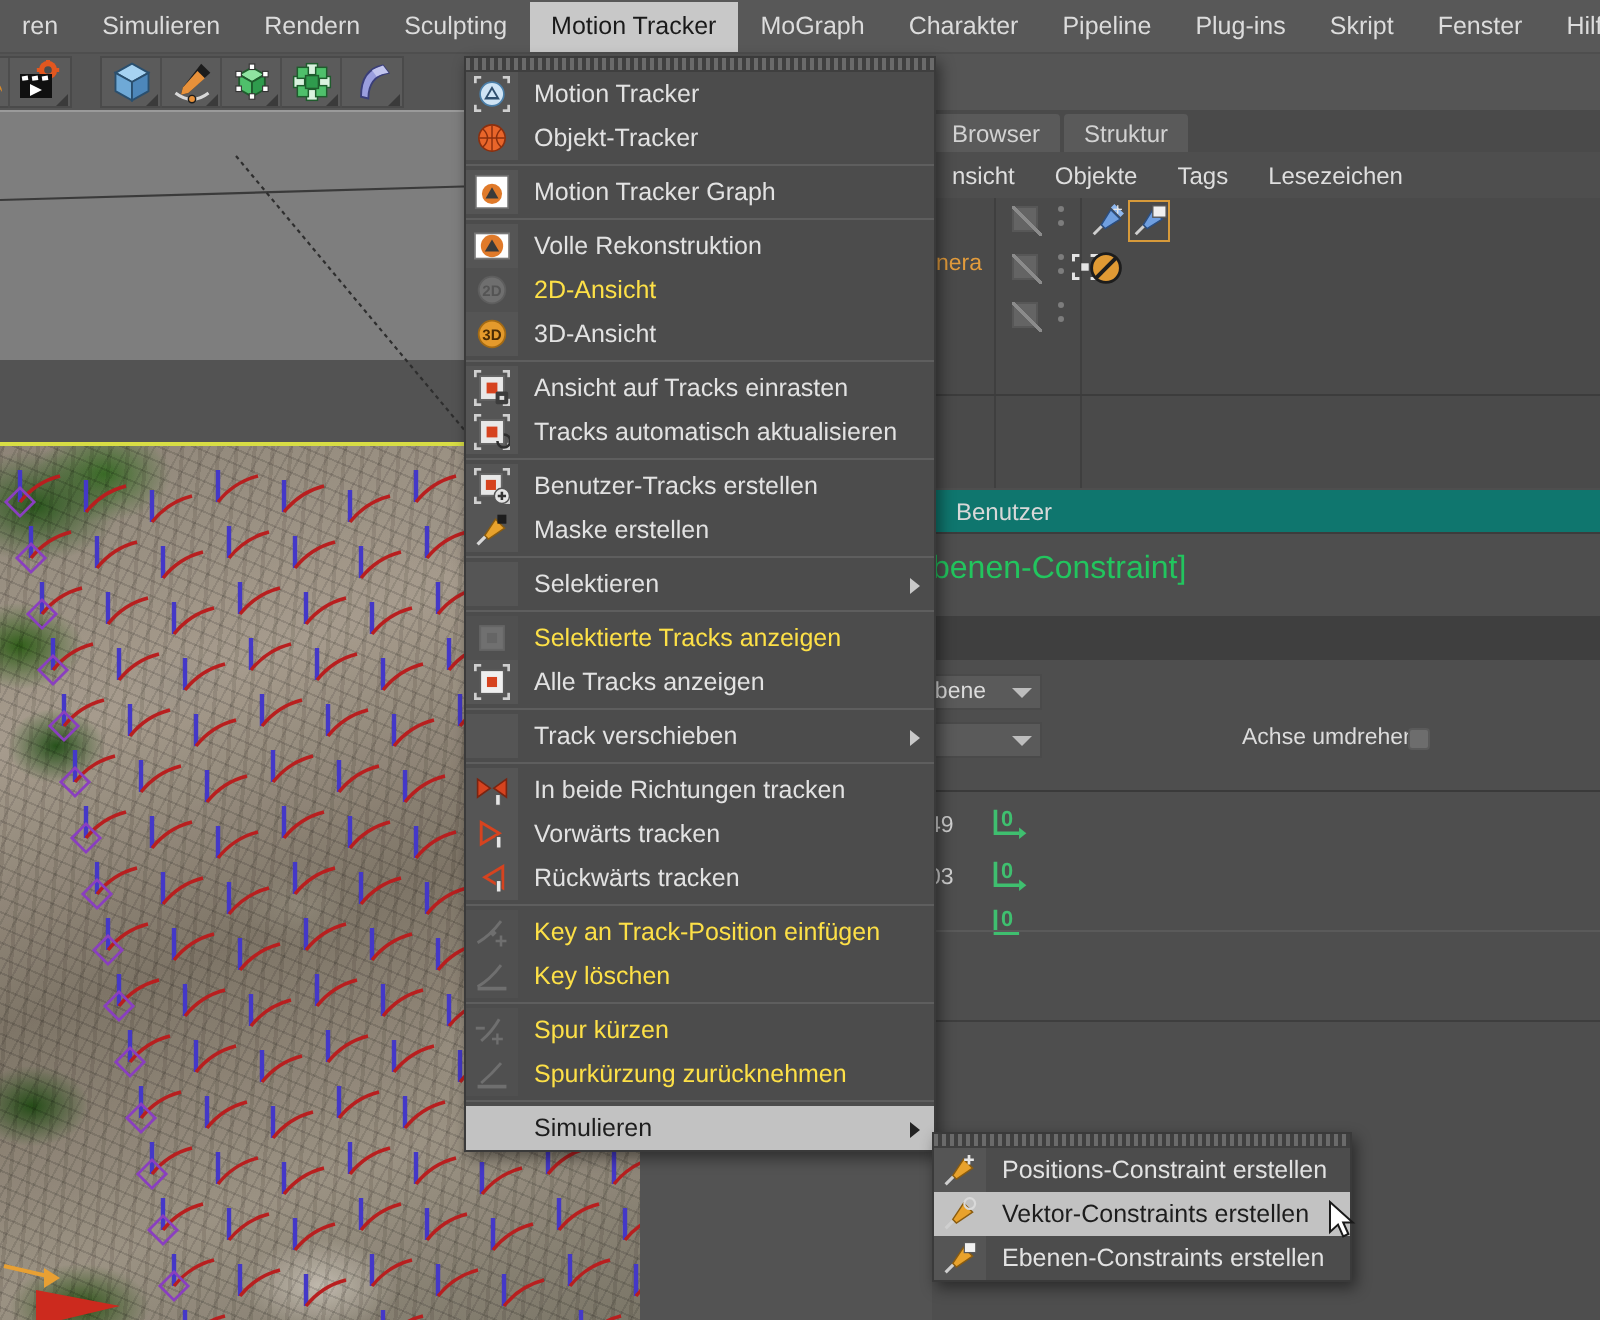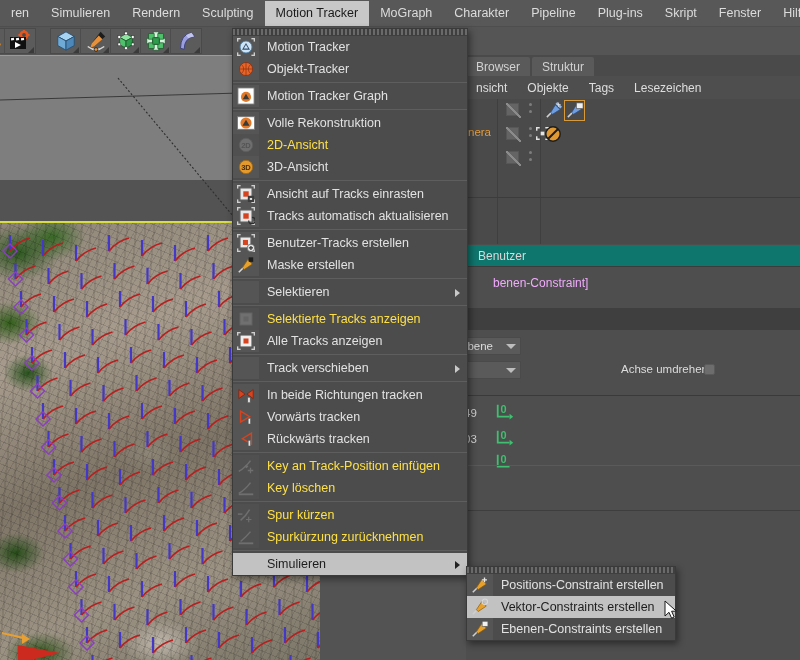--- a/index.html
+++ b/index.html
@@ -95,21 +95,21 @@
      background: linear-gradient(to top right, transparent 46%, #8b8b8b 46%, #8b8b8b 54%, transparent 54%); }
   .dot2 { position:absolute; width:3px;height:3px;border-radius:50%;background:#7d7d7d;}
   .tagbox { position:absolute; width:19px;height:19px; }
   .tagsel { outline:1.5px solid #d79a3a; }
 
   .divider-h { position:absolute; background:#3c3c3c; height:1px; }
 
   .amtabs { position:absolute; left:0; top:190px; width:334px; height:22px; background:#0f766e; display:flex; align-items:center;}
   .amtabs .t { font-size:12px; color:#d8d8d8; padding:0 12px; }
   .amtitle { position:absolute; left:0; top:213px; width:334px; height:40px; background:#4e4e4e; }
-  .amtitle .tx { position:absolute; left:0px; top:8px; font-size:12px; color:#f0abfc;margin-left:27px; }
+  .amtitle .tx { position:absolute; left:0px; top:8px; font-size:16px; color:#22c55e; }
   .ambar { position:absolute; left:0; top:253px; width:334px; height:22px; background:#3f3f3f; }
   .amrow { position:absolute; width:334px; height:26px; }
   .dd { position:absolute; height:18px; background:#5a5a5a; border:1px solid #4a4a4a; font-size:11.5px;
         color:#dcdcdc; line-height:17px; padding-left:4px; }
   .dd .arr { position:absolute; right:4px; top:6px; width:0;height:0;
        border-left:5px solid transparent;border-right:5px solid transparent;border-top:5px solid #bdbdbd;}
   .lbl { position:absolute; font-size:11.5px; color:#dcdcdc; }
   .chk { position:absolute; width:11px;height:11px;border-radius:2px;background:#6d6d6d;border:1px solid #5a5a5a;}
   .numtxt { position:absolute; font-size:11.5px; color:#d2d2d2; }
 

